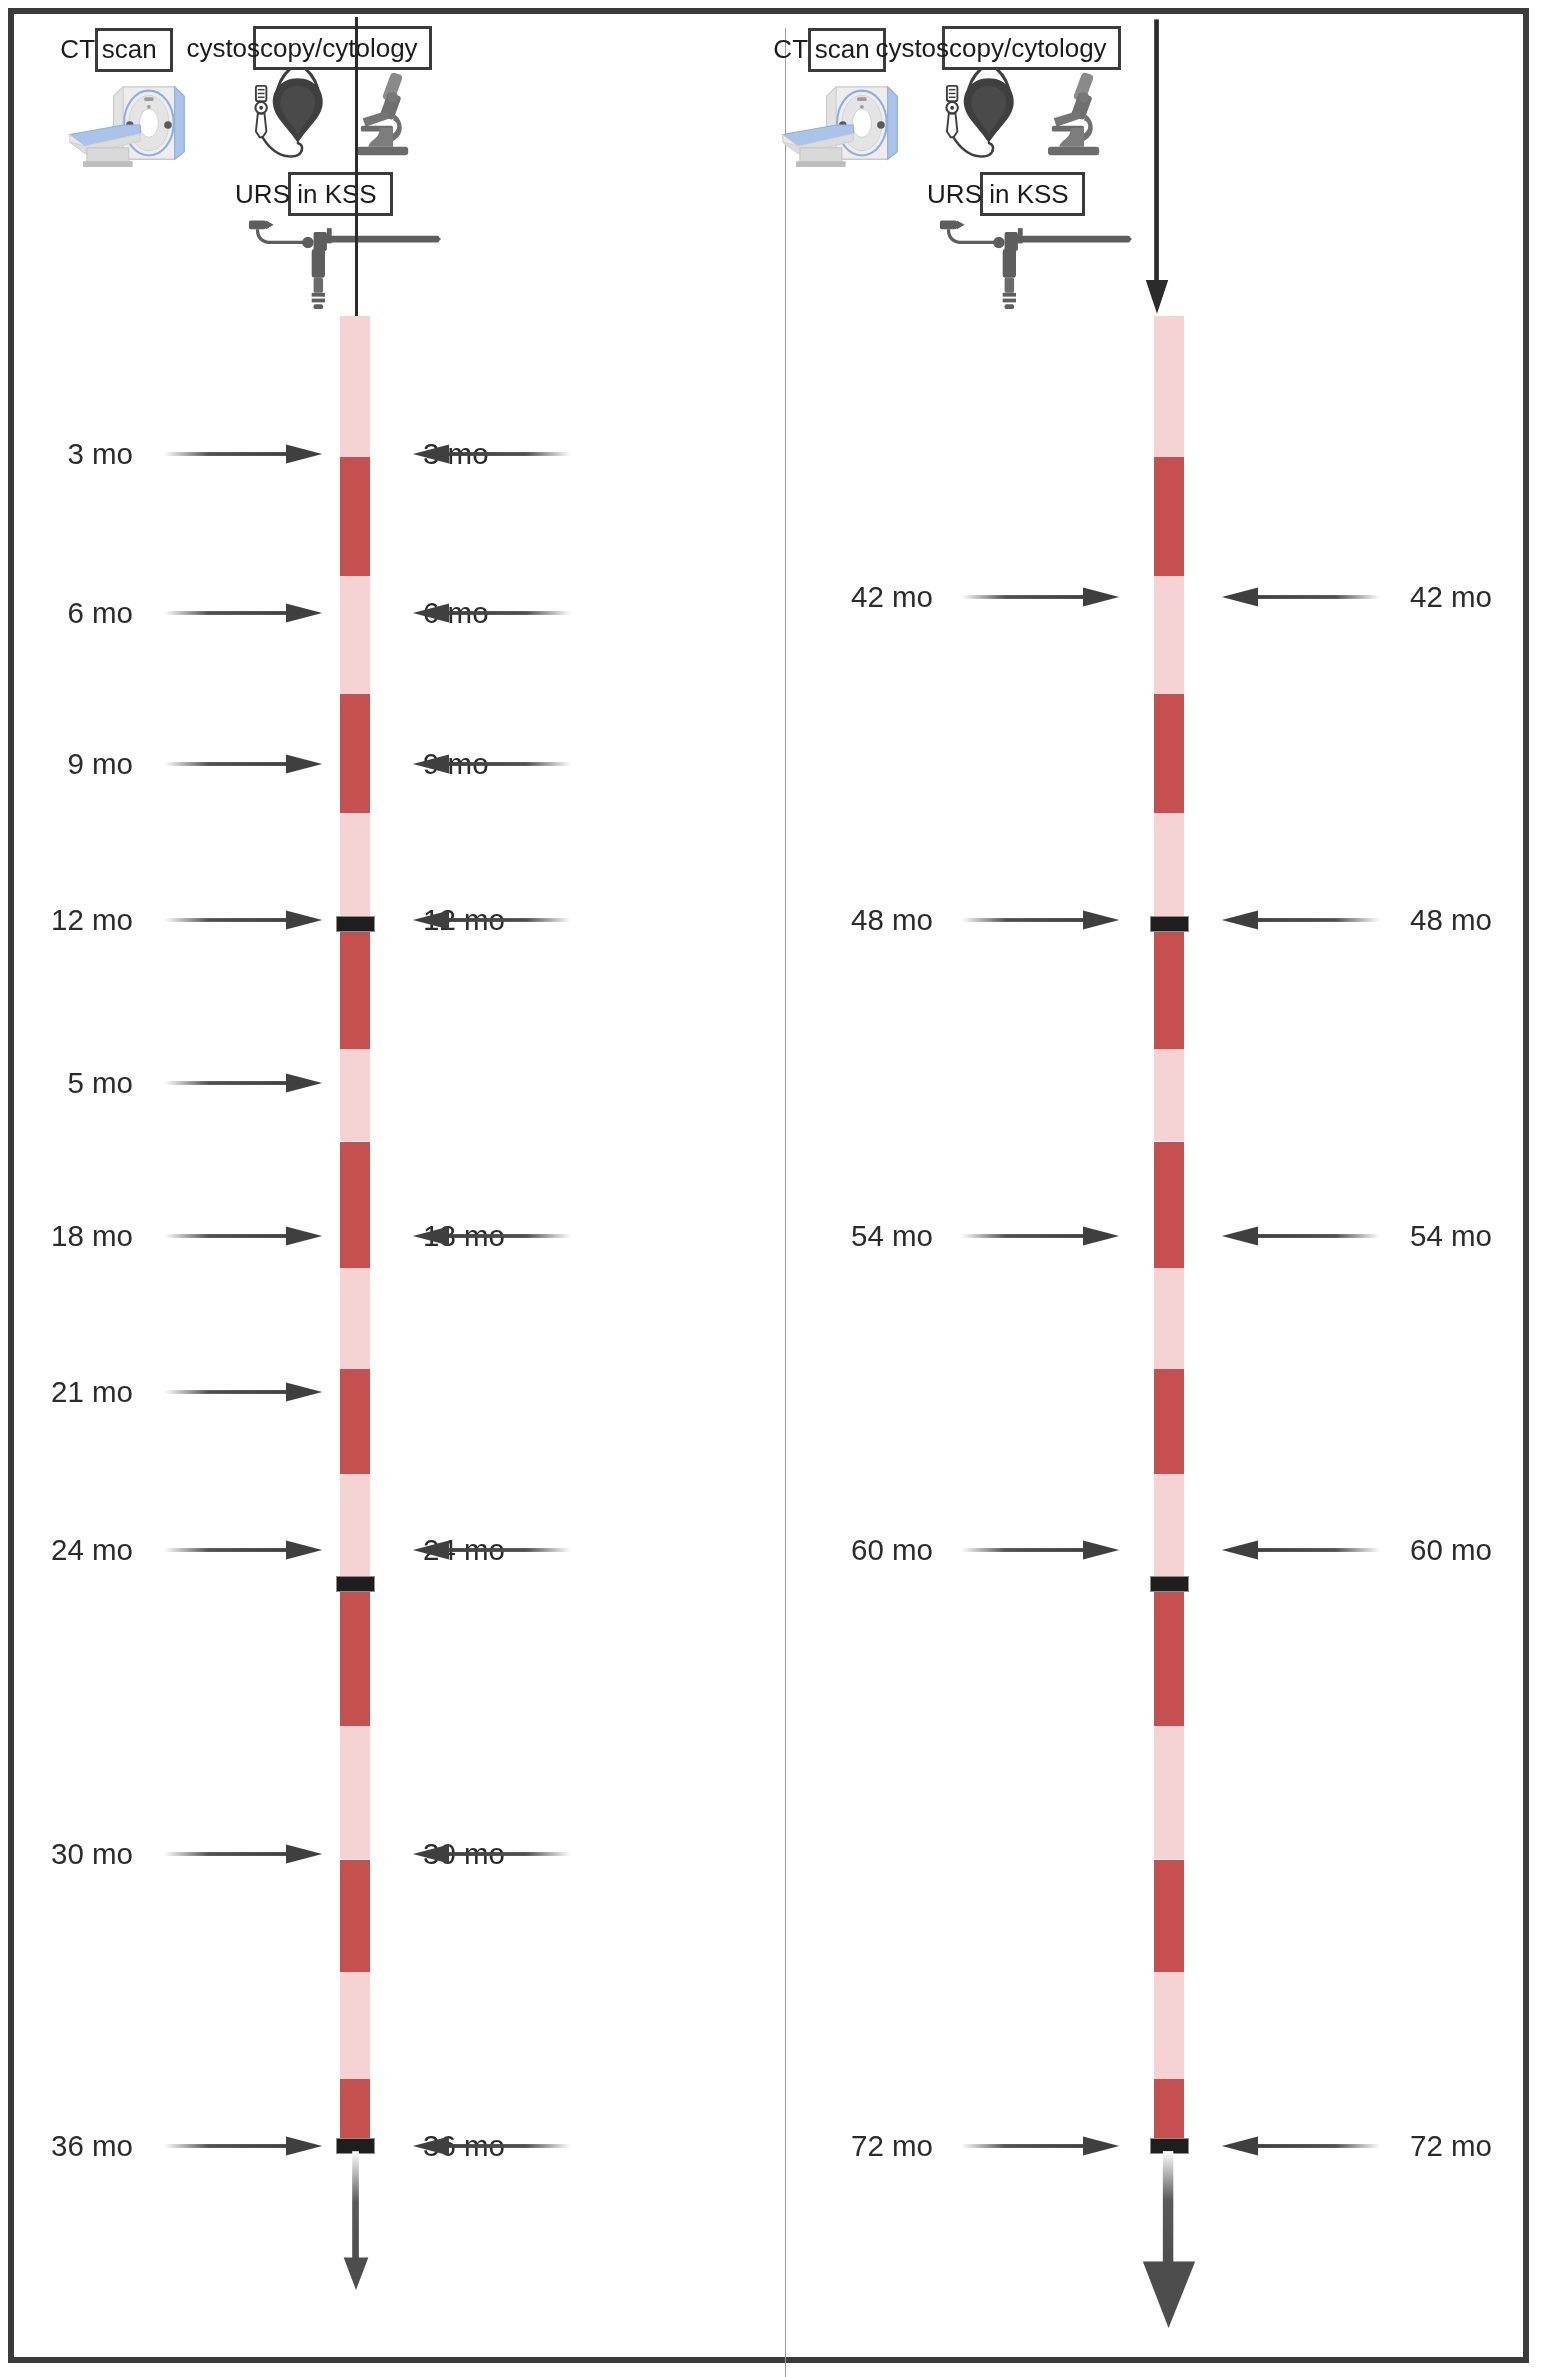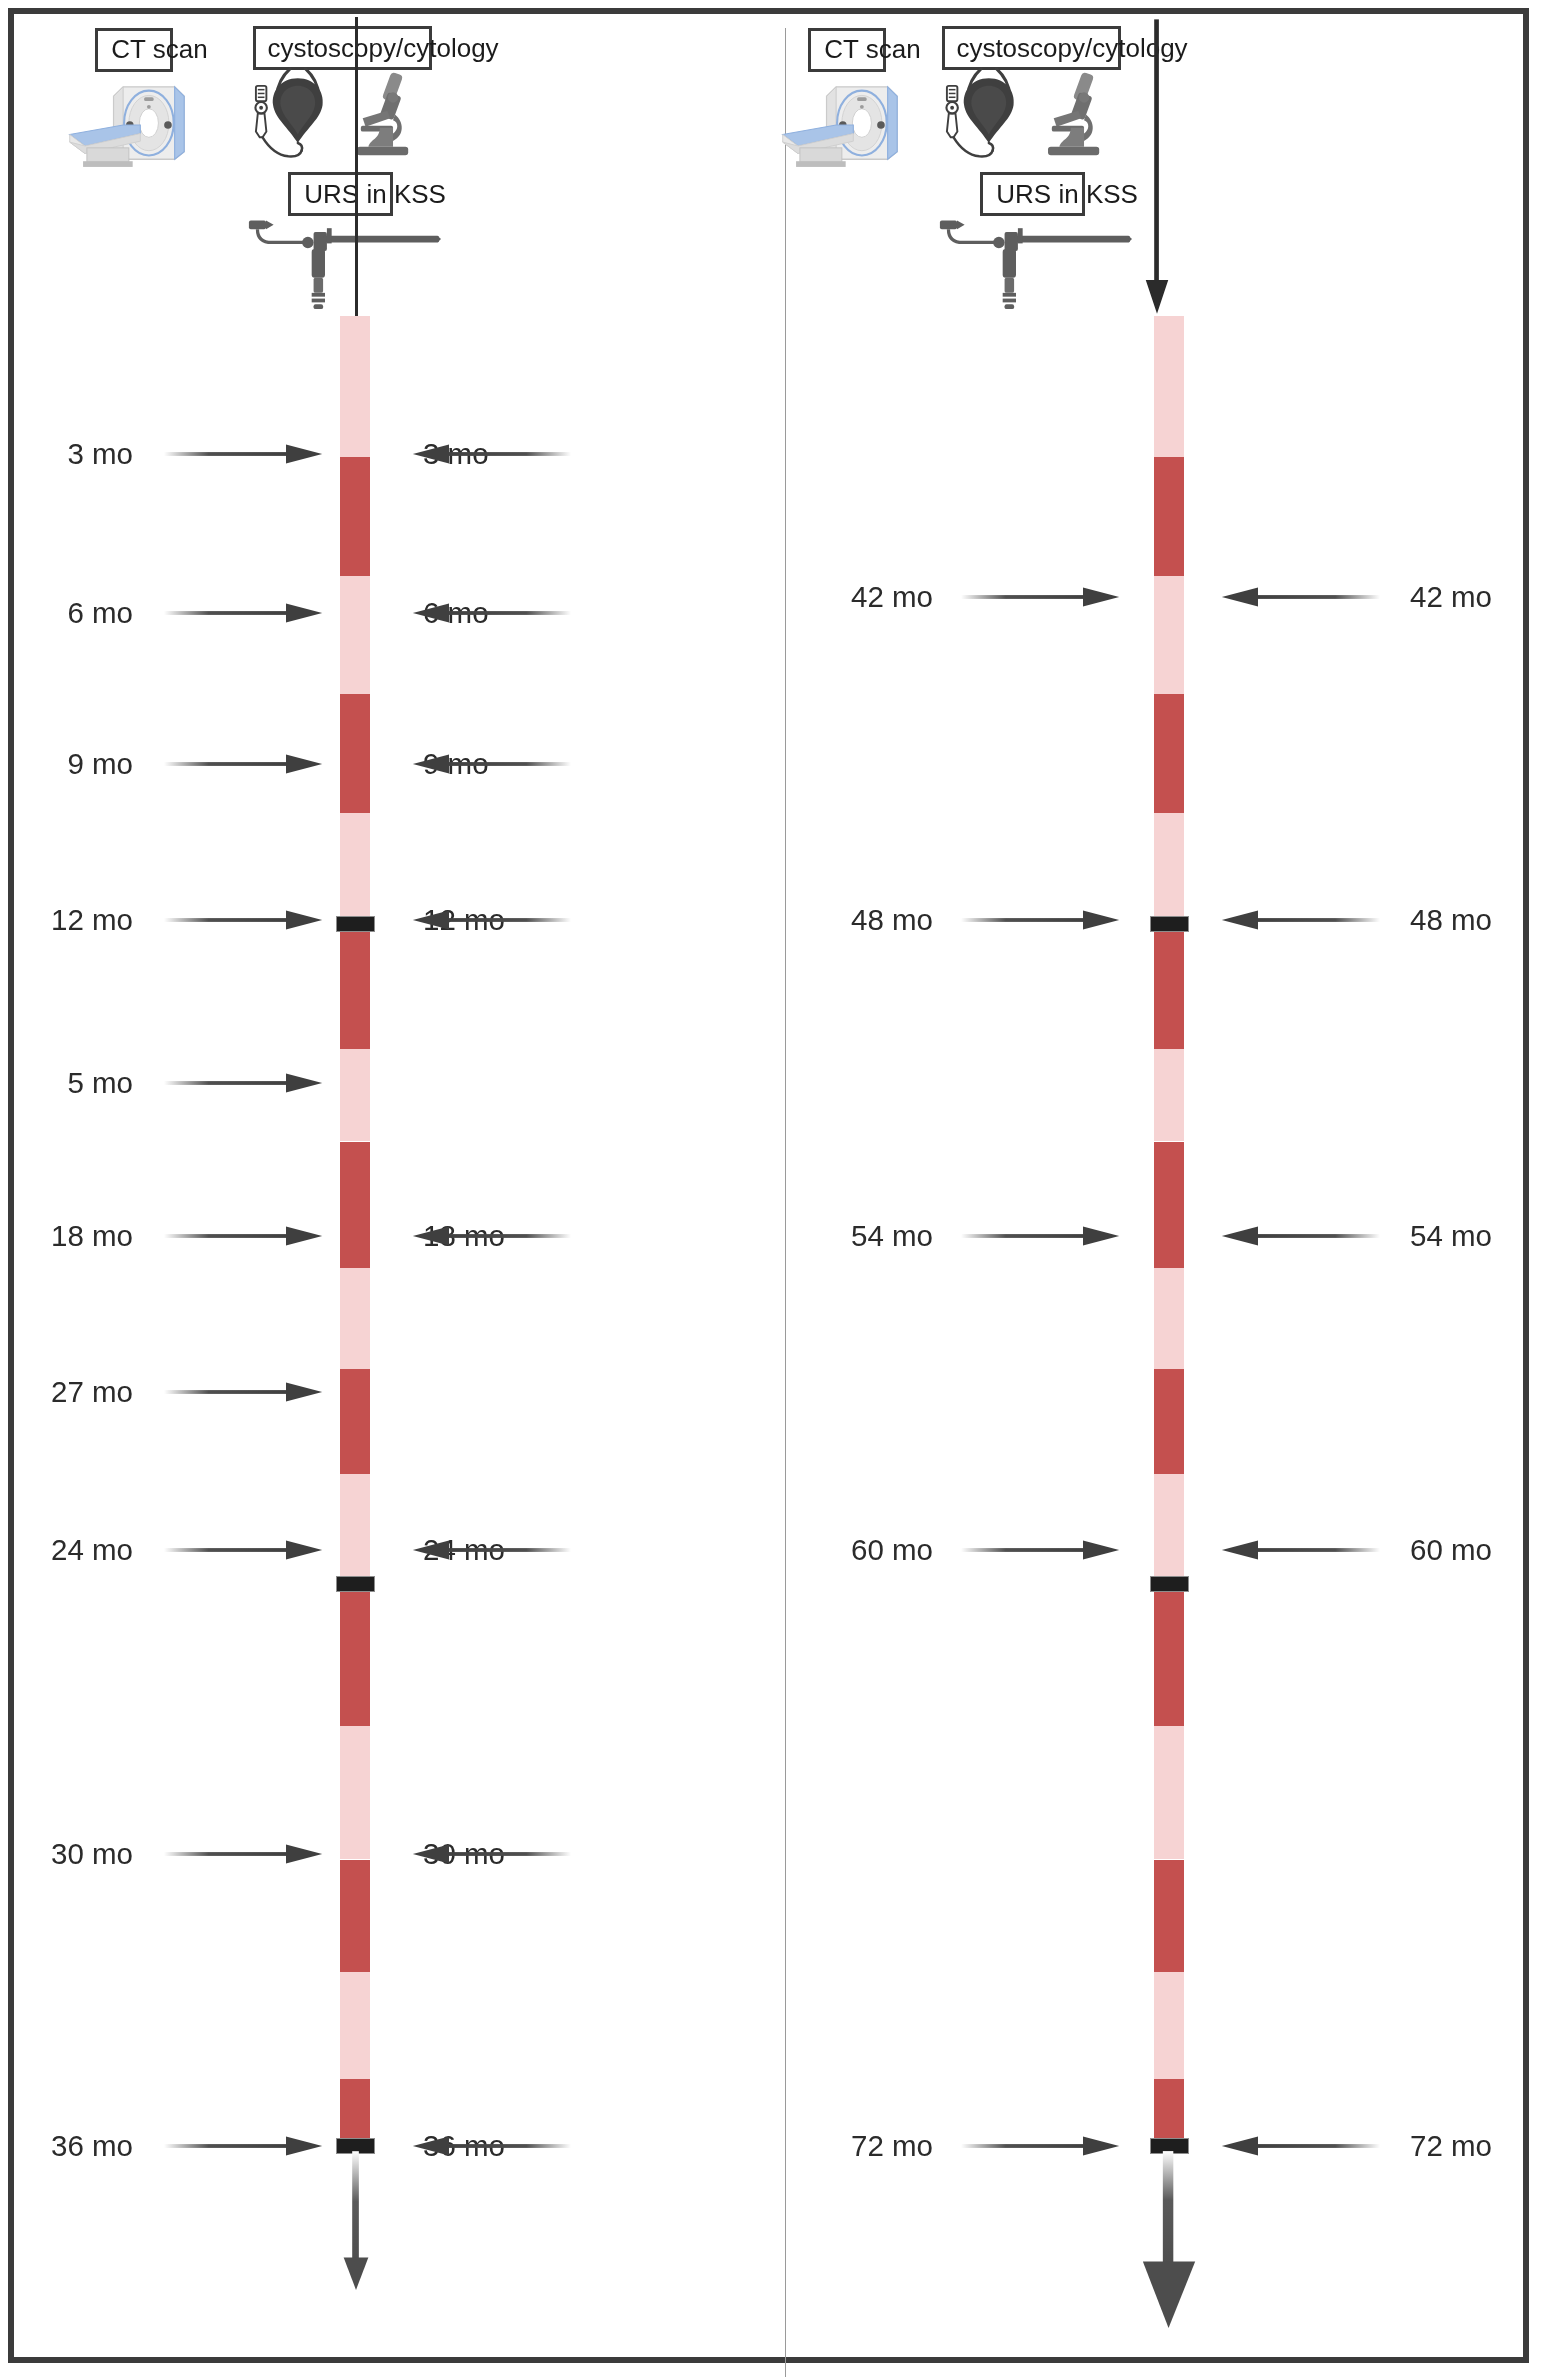--- a/index.html
+++ b/index.html
@@ -8,21 +8,21 @@
   .frame{position:absolute;left:7.6px;top:7.6px;width:1521px;height:2355px;border:6.7px solid #3b3b3b;box-sizing:border-box;background:#fff;}
 
   .divider{position:absolute;left:771px;top:14.3px;width:1.9px;height:2349px;background:#9a9a9a;}
 
   .panel{position:absolute;top:0;height:2378px;}
   .panel-left{left:0;width:771px;}
   .panel-right{left:771px;width:772px;}
 
   
   .labelbox{position:absolute;border:3.8px solid #3b3b3b;background:#fff;
-            display:flex;align-items:center;justify-content:flex-start;
+            display:flex;align-items:center;justify-content:flex-end;
             font-size:26px;color:#1b1b1b;white-space:nowrap;box-sizing:border-box;}
 
   .box-ct{height:44px;padding:0 13.3px;}
   .box-cysto{height:44px;padding:0 11.4px;}
   .box-urs{height:44px;padding:0 13.3px;}
 
   
   .icon{position:absolute;}
 
   
@@ -267,21 +267,21 @@
       </svg>
   </div>
   <div class="rowlabel right" style="left:423px;top:1236px;width:238px;">18 mo</div>
   <div class="arrow" style="left:409px;top:1236px;">
     <svg width="162" height="23" viewBox="0 0 170 24">
         <rect x="36" y="10" width="134" height="4" fill="url(#agLr)"></rect>
         <path d="M42 2 L4 12 L42 22 Z" fill="#3f3f3f"></path>
       </svg>
   </div>
 
-  <div class="rowlabel left" style="left:0px;top:1392px;width:133px;">27 mo</div>
+  <div class="rowlabel left" style="left:0px;top:1392px;width:133px;">21 mo</div>
   <div class="arrow" style="left:164px;top:1392px;">
     <svg width="162" height="23" viewBox="0 0 170 24">
         <rect x="0" y="10" width="134" height="4" fill="url(#agL)"></rect>
         <path d="M128 2 L166 12 L128 22 Z" fill="#3f3f3f"></path>
       </svg>
   </div>
 
   <div class="rowlabel left" style="left:0px;top:1550px;width:133px;">24 mo</div>
   <div class="arrow" style="left:164px;top:1550px;">
     <svg width="162" height="23" viewBox="0 0 170 24">

